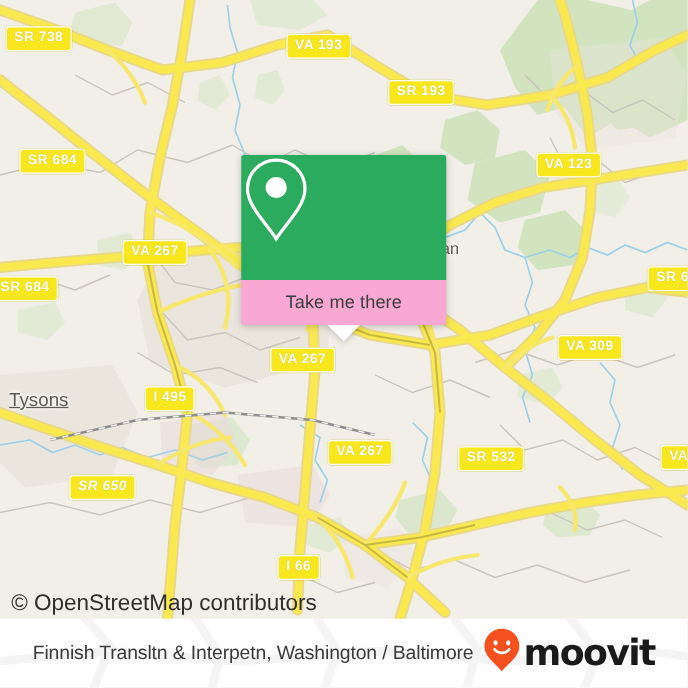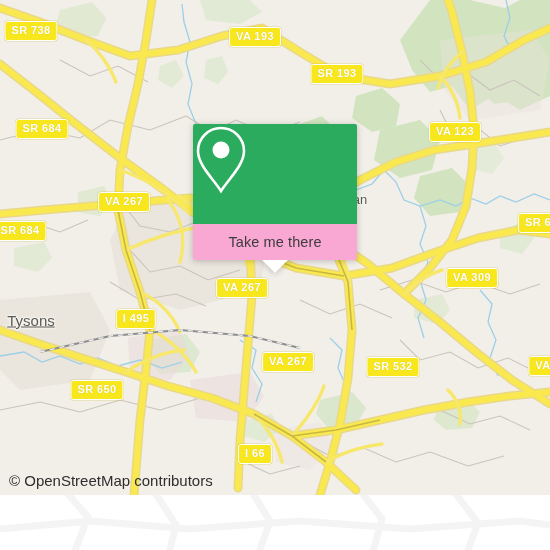--- a/index.html
+++ b/index.html
@@ -46,21 +46,21 @@
     white-space: nowrap;
     transform: translate(-50%, -50%);
     text-shadow: 1px 0 2px #f7f5f0, -1px 0 2px #f7f5f0, 0 1px 2px #f7f5f0, 0 -1px 2px #f7f5f0;
   }
   .place-label.sm { font-size: 13px; }
 
   
   #attribution {
     position: absolute;
     left: 9px; top: 472px;
-    font-size: 15px;
+    font-size: 18px;
     color: #2e2e2e;
     white-space: nowrap;
     z-index: 40;
     text-align: center;
   }
 
   
   #callout {
     position: absolute;
     left: 193px; top: 124px;
@@ -280,22 +280,22 @@
     <div class="shield" style="left:455px; top:132px;">VA 123</div>
     <div class="shield" style="left:124px; top:202px;">VA 267</div>
     <div class="shield" style="left:20px;  top:231px;">SR 684</div>
     <div class="shield" style="left:538px; top:223px;">SR 6</div>
     <div class="shield" style="left:242px; top:288px;">VA 267</div>
     <div class="shield" style="left:136px; top:279px;margin-top:40px;">I 495</div>
     <div class="shield" style="left:440px; top:278px;margin-left:32px;">VA 309</div>
     <div class="shield" style="left:288px; top:362px;">VA 267</div>
     <div class="shield" style="left:393px; top:367px;">SR 532</div>
     <div class="shield" style="left:543px; top:366px;">VA</div>
-    <div class="shield" style="left:97px;  top:390px;">SR 650</div>
-    <div class="shield" style="left:255px; top:454px;">I 66</div>
+    <div class="shield" style="left:82px;  top:390px;font-style:italic;">SR 650</div>
+    <div class="shield" style="left:239px; top:454px;">I 66</div>
 
     <div class="place-label" style="left:31px; top:320px;text-decoration:underline;">Tysons</div>
     <div class="place-label sm" style="left:360px; top:199px;">an</div>
 
     <div id="callout">
       <div id="callout-top">
         <span>
           <svg width="56" height="72" viewBox="0 0 56 72" aria-hidden="true">
             <path d="M28 4 C15.3 4 5 14.3 5 27 C5 41 20 54.5 28 67 C36 54.5 51 41 51 27 C51 14.3 40.7 4 28 4 Z" fill="none" stroke="#ffffff" stroke-width="2.6"></path>
             <circle cx="28" cy="26" r="8.5" fill="#ffffff"></circle>
@@ -315,15 +315,29 @@
     <svg id="footer-watermark" viewBox="0 0 550 55">
       <g stroke="#ececec" fill="none" stroke-width="7">
         <path d="M60,-10 L88,22 L74,58"></path>
         <path d="M150,-10 L176,30 L168,62"></path>
         <path d="M250,-6 L270,26 L258,60"></path>
         <path d="M356,-10 L382,24 L372,60"></path>
         <path d="M452,-6 L478,28 L466,60"></path>
         <path d="M0,34 L90,26 L190,34 L300,26 L410,34 L520,26 L550,30"></path>
       </g>
     </svg>
+    <div id="footer-inner">
+      <span id="footer-title">Finnish Transltn &amp; Interpetn, Washington / Baltimore</span>
+      <span id="brand">
+        <span>
+          <svg width="31" height="36" viewBox="0 0 31 36" aria-hidden="true">
+            <path d="M15.5 1 C7.8 1 1.5 7.2 1.5 14.9 C1.5 23.6 12 30 15.5 35 C19 30 29.5 23.6 29.5 14.9 C29.5 7.2 23.2 1 15.5 1 Z" fill="#f4511e"></path>
+            <ellipse cx="10.4" cy="12.2" rx="1.7" ry="2.1" fill="#ffffff"></ellipse>
+            <ellipse cx="20.6" cy="12.2" rx="1.7" ry="2.1" fill="#ffffff"></ellipse>
+            <path d="M9.6 17.4 C12.2 21.2 18.8 21.2 21.4 17.4" stroke="#ffffff" stroke-width="2.1" fill="none" stroke-linecap="round"></path>
+          </svg>
+        </span>
+        <span id="brand-word">moovit</span>
+      </span>
+    </div>
   </div>
 
 </div>
 
 </body></html>

